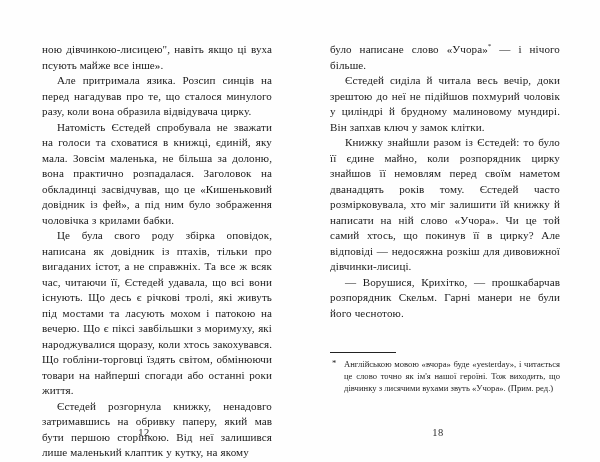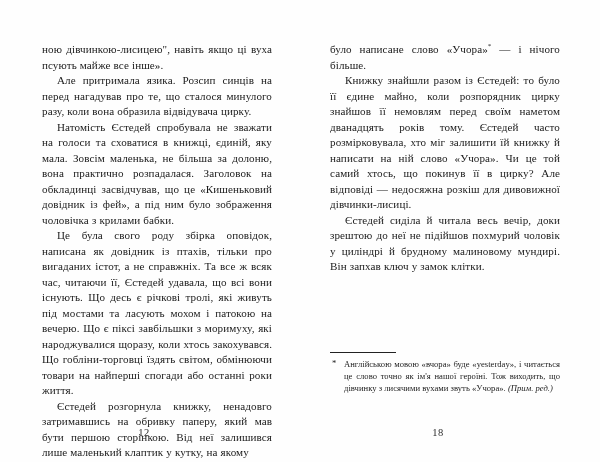--- a/index.html
+++ b/index.html
@@ -71,21 +71,20 @@
     padding-left: 14px;
     position: relative;
   }
   .footnote .fn-mark {
     position: absolute;
     left: 2px;
     top: -1px;
     font-size: 8.6px;
   }
   .footnote .ed-note {
-    font-style: italic;
   }
 
   .folio {
     position: absolute;
     bottom: 24px;
     left: 0;
     width: 300px;
     text-align: center;
     font-size: 10.5px;
     letter-spacing: 0.6px;
@@ -112,22 +111,23 @@
       <p>Натомість Єстедей спробувала не зважати на голоси та сховатися в книжці, єдиній, яку мала. Зовсім маленька, не більша за долоню, вона практично розпадалася. Заголовок на обкладинці засвідчував, що це «Кишеньковий довідник із фей», а під ним було зображення чоловічка з крилами бабки.</p>
       <p>Це була свого роду збірка оповідок, написана як довідник із птахів, тільки про вигаданих істот, а не справжніх. Та все ж всяк час, читаючи її, Єстедей удавала, що всі вони існують. Що десь є річкові тролі, які живуть під мостами та ласують мохом і патокою на вечерю. Що є піксі завбільшки з моримуху, які народжувалися щоразу, коли хтось закохувався. Що гобліни-торговці їздять світом, обмінюючи товари на найперші спогади або останні роки життя.</p>
       <p>Єстедей розгорнула книжку, ненадовго затримавшись на обривку паперу, який мав бути першою сторінкою. Від неї залишився лише маленький клаптик у кутку, на якому</p>
     </div>
     <div class="folio">12</div>
   </div>
 
   <div class="page page-right">
     <div class="textblock">
       <p class="cont"><span>було написане слово «Учора»</span><sup class="fnref">*</sup><span> — і нічого більше.</span></p>
+      <p>Єстедей сиділа й читала весь вечір, доки зрештою до неї не підійшов похмурий чоловік у циліндрі й брудному малиновому мундирі. Він запхав ключ у замок клітки.</p>
       <p>Книжку знайшли разом із Єстедей: то було її єдине майно, коли розпорядник цирку знайшов її немовлям перед своїм наметом дванадцять років тому. Єстедей часто розмірковувала, хто міг залишити їй книжку й написати на ній слово «Учора». Чи це той самий хтось, що покинув її в цирку? Але відповіді — недосяжна розкіш для дивовижної дівчинки-лисиці.</p>
-      <p>Єстедей сиділа й читала весь вечір, доки зрештою до неї не підійшов похмурий чоловік у циліндрі й брудному малиновому мундирі. Він запхав ключ у замок клітки.</p>
+      <p>— Ворушися, Крихітко, — прошкабарчав розпорядник Скельм. Гарні манери не були його чеснотою.</p>
     </div>
 
     <div class="footnote-area">
       <div class="footnote-rule"></div>
       <div class="footnote">
         <span class="fn-mark">*</span><span>Англійською мовою «вчора» буде «yesterday», і читається це слово точно як ім'я нашої героїні. Тож виходить, що дівчинку з лисячими вухами звуть «Учора». </span><span class="ed-note">(Прим. ред.)</span>
       </div>
     </div>
 
     <div class="folio">18</div>

